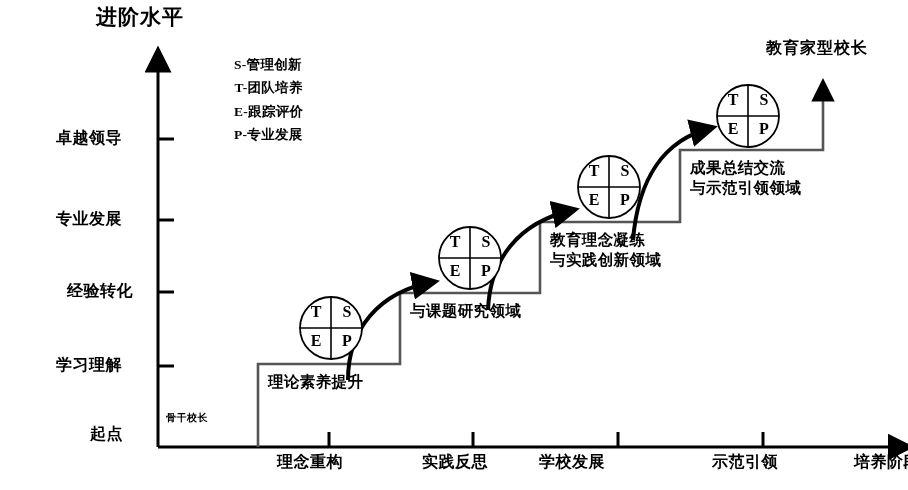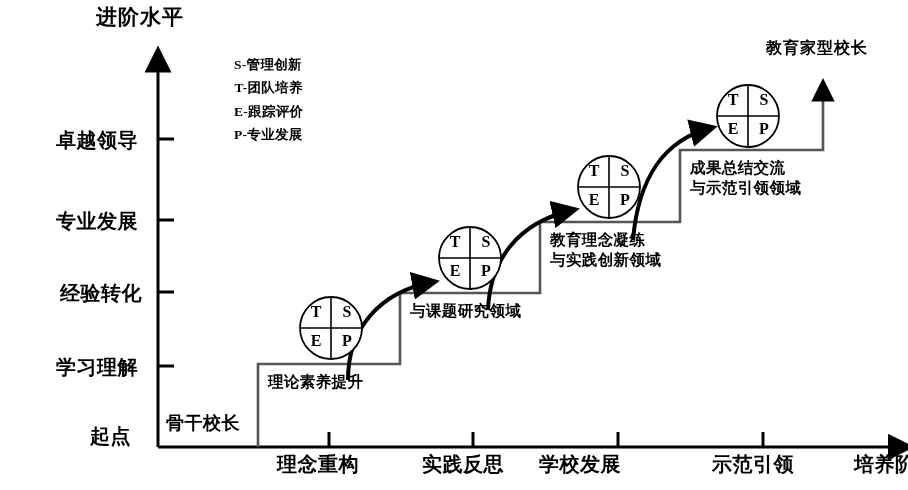--- a/index.html
+++ b/index.html
@@ -32,21 +32,21 @@
     white-space: nowrap;
     font-weight: bold;
     color: #000000;
     line-height: 1.28;
   }
   .axis-title {
     font-size: 21px;
     letter-spacing: 1px;
   }
   .axis-tick-label {
-    font-size: 20px;
+    font-size: 16px;
     letter-spacing: 0.5px;
   }
   .legend-line {
     font-size: 13.5px;
     letter-spacing: 0.3px;
   }
   .domain-label {
     font-size: 15.5px;
     letter-spacing: 0.4px;
   }
@@ -58,21 +58,21 @@
     font-family: "Liberation Serif", "DejaVu Serif", serif;
     text-align: center;
     width: 20px;
     color: #000000;
   }
   .goal-label {
     font-size: 16px;
     letter-spacing: 1px;
   }
   .baseline-label {
-    font-size: 18px;
+    font-size: 10px;
     letter-spacing: 0.5px;
   }
 </style>
 </head>
 <body>
 
 <div id="stage">
 
   <svg id="diagram-svg" viewBox="0 0 908 490" xmlns="http://www.w3.org/2000/svg">
     <defs>
@@ -126,21 +126,21 @@
       <circle cx="700" cy="116" r="31" fill="#ffffff" stroke="#000000" stroke-width="1.8"></circle>
       <line x1="700" y1="85" x2="700" y2="147" stroke="#000000" stroke-width="1.6"></line>
       <line x1="669" y1="116" x2="731" y2="116" stroke="#000000" stroke-width="1.6"></line>
     </g>
   </svg>
 
   <div class="lbl axis-title" style="left:48px; top:4px;">进阶水平</div>
 
   <div class="lbl axis-tick-label" style="left:8px; top:128px;">卓越领导</div>
   <div class="lbl axis-tick-label" style="left:8px; top:209px;">专业发展</div>
-  <div class="lbl axis-tick-label" style="left:12px; top:281px;">经验转化</div>
+  <div class="lbl axis-tick-label" style="left:19px; top:281px;">经验转化</div>
   <div class="lbl axis-tick-label" style="left:8px; top:355px;">学习理解</div>
   <div class="lbl axis-tick-label" style="left:42px; top:424px;">起点</div>
 
   <div class="lbl axis-tick-label" style="left:229px; top:452px;">理念重构</div>
   <div class="lbl axis-tick-label" style="left:374px; top:452px;">实践反思</div>
   <div class="lbl axis-tick-label" style="left:491px; top:452px;">学校发展</div>
   <div class="lbl axis-tick-label" style="left:664px; top:452px;">示范引领</div>
   <div class="lbl axis-tick-label" style="left:806px; top:452px;">培养阶段</div>
 
   <div style="position:absolute; left:186px; top:56px;">

